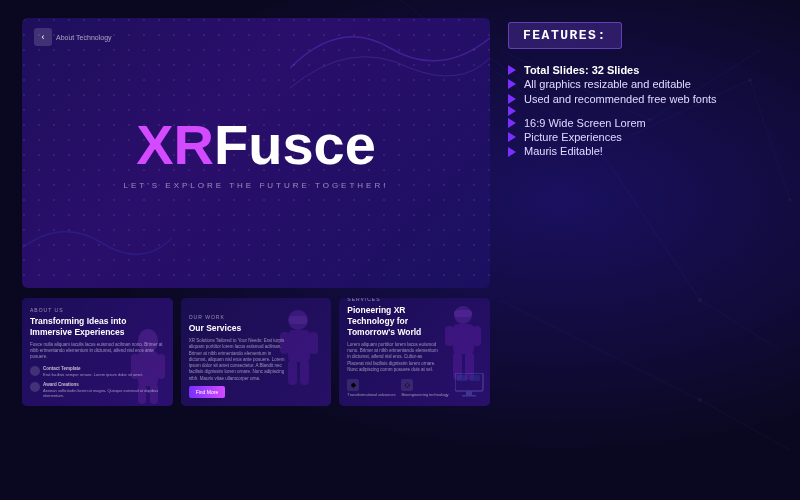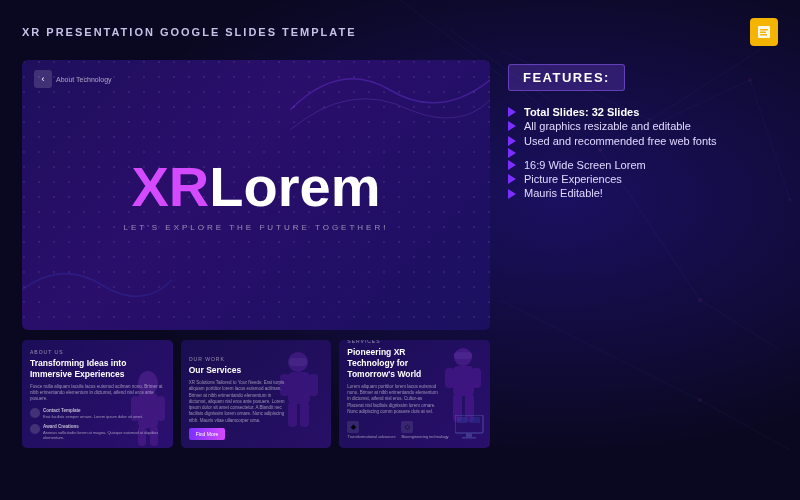--- a/index.html
+++ b/index.html
@@ -294,20 +294,21 @@
       padding: 5px 14px;
       margin-bottom: 14px;
     }
 
     .features-badge-text {
       font-size: 13px;
       font-weight: 700;
       color: #ffffff;
       letter-spacing: 1.5px;
       text-transform: uppercase;
+      font-family: Liberation Mono, monospace;
     }
 
     .features-list {
       list-style: none;
       display: flex;
       flex-direction: column;
       gap: 0;
     }
 
     .feature-item {
@@ -366,31 +367,20 @@
   <g opacity="0.15" stroke="#6644aa" stroke-width="0.3">
     <line x1="0" y1="100" x2="200" y2="200"></line>
     <line x1="200" y1="200" x2="100" y2="350"></line>
     <line x1="100" y1="350" x2="250" y2="450"></line>
     <line x1="50" y1="250" x2="200" y2="300"></line>
   </g>
 </svg>
 
 <div class="content-wrapper">
 
-  <div class="header">
-    <span class="page-title">XR PRESENTATION GOOGLE SLIDES TEMPLATE</span>
-    <div class="google-slides-icon">
-      <svg width="16" height="16" viewBox="0 0 16 16" fill="none" xmlns="http://www.w3.org/2000/svg">
-        <rect x="2" y="2" width="12" height="12" rx="1" fill="white" opacity="0.9"></rect>
-        <rect x="4" y="5" width="8" height="1.5" rx="0.5" fill="#f4b400"></rect>
-        <rect x="4" y="7.5" width="6" height="1.5" rx="0.5" fill="#f4b400"></rect>
-        <rect x="4" y="10" width="7" height="1.5" rx="0.5" fill="#f4b400"></rect>
-      </svg>
-    </div>
-  </div>
 
   <div class="main-area">
 
     <div class="left-section">
 
       <div class="main-slide">
 
         <div class="main-slide-nav">
           <div class="nav-arrow">‹</div>
           <span class="nav-label">About Technology</span>
@@ -407,21 +397,21 @@
         <svg style="position:absolute;inset:0;width:100%;height:100%;opacity:0.1" viewBox="0 0 468 270" xmlns="http://www.w3.org/2000/svg">
           <defs>
             <pattern id="dots" x="0" y="0" width="15" height="15" patternUnits="userSpaceOnUse">
               <circle cx="2" cy="2" r="1" fill="white"></circle>
             </pattern>
           </defs>
           <rect width="468" height="270" fill="url(#dots)"></rect>
         </svg>
 
         <div class="main-title">
-          <span class="xr">XR</span><span class="nest">Lorem</span>
+          <span class="xr">XR</span><span class="nest">Fusce</span>
         </div>
         <div class="main-subtitle">LET'S EXPLORE THE FUTURE TOGETHER!</div>
       </div>
 
       <div class="bottom-slides">
 
         <div class="small-slide">
           <div class="slide-img" style="background: linear-gradient(135deg, #1a0d55 0%, #2e1070 100%);">
 
             <svg style="position:absolute;bottom:0;right:0;opacity:0.5" width="50" height="80" viewBox="0 0 50 80">

